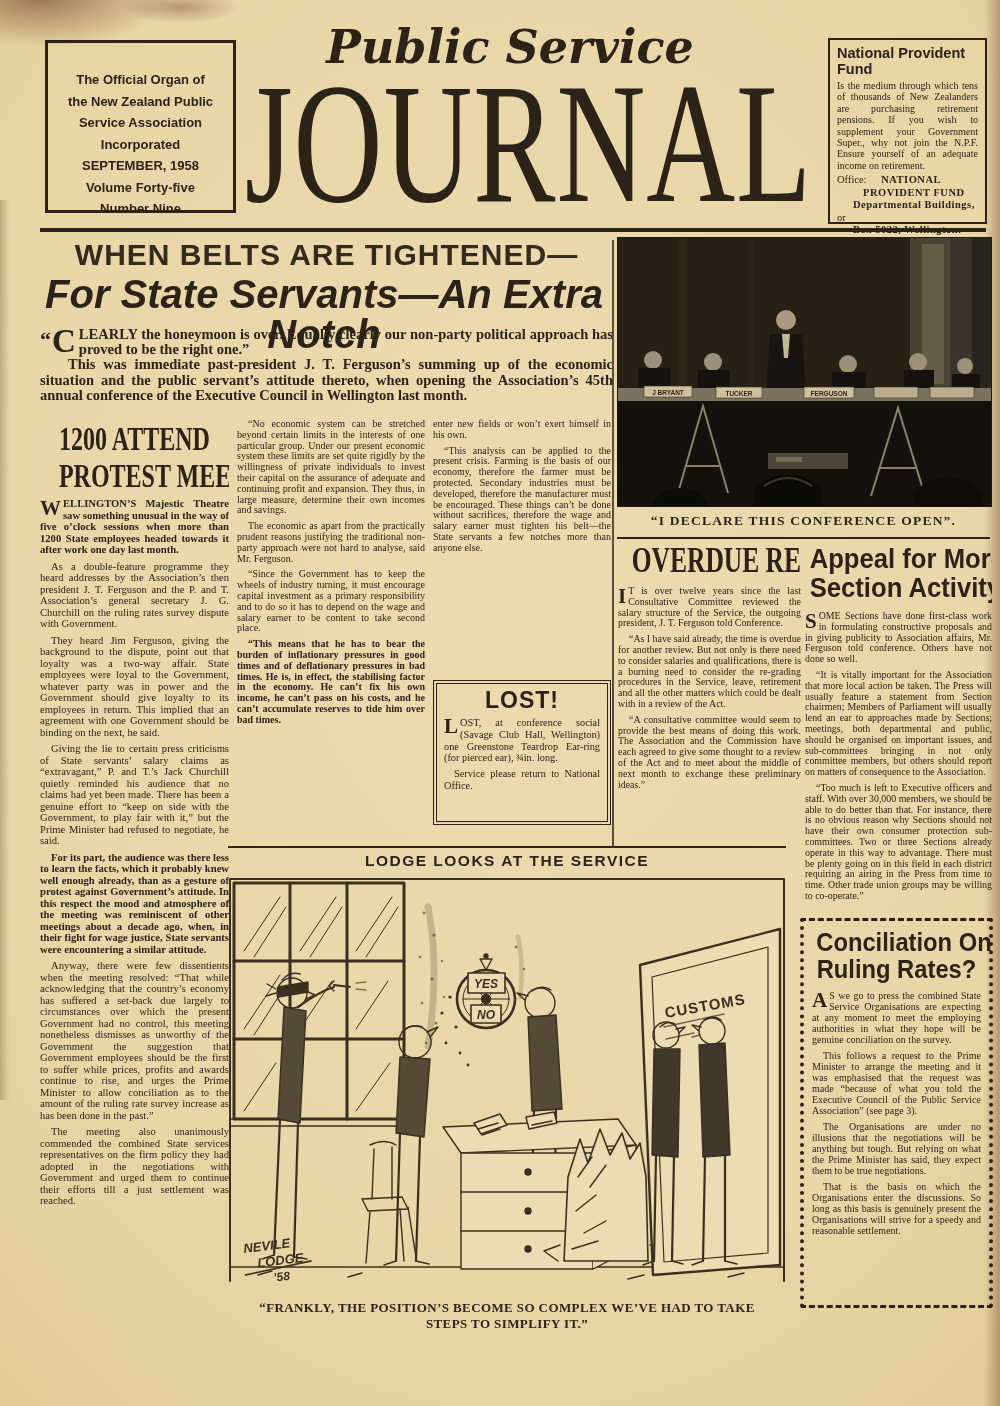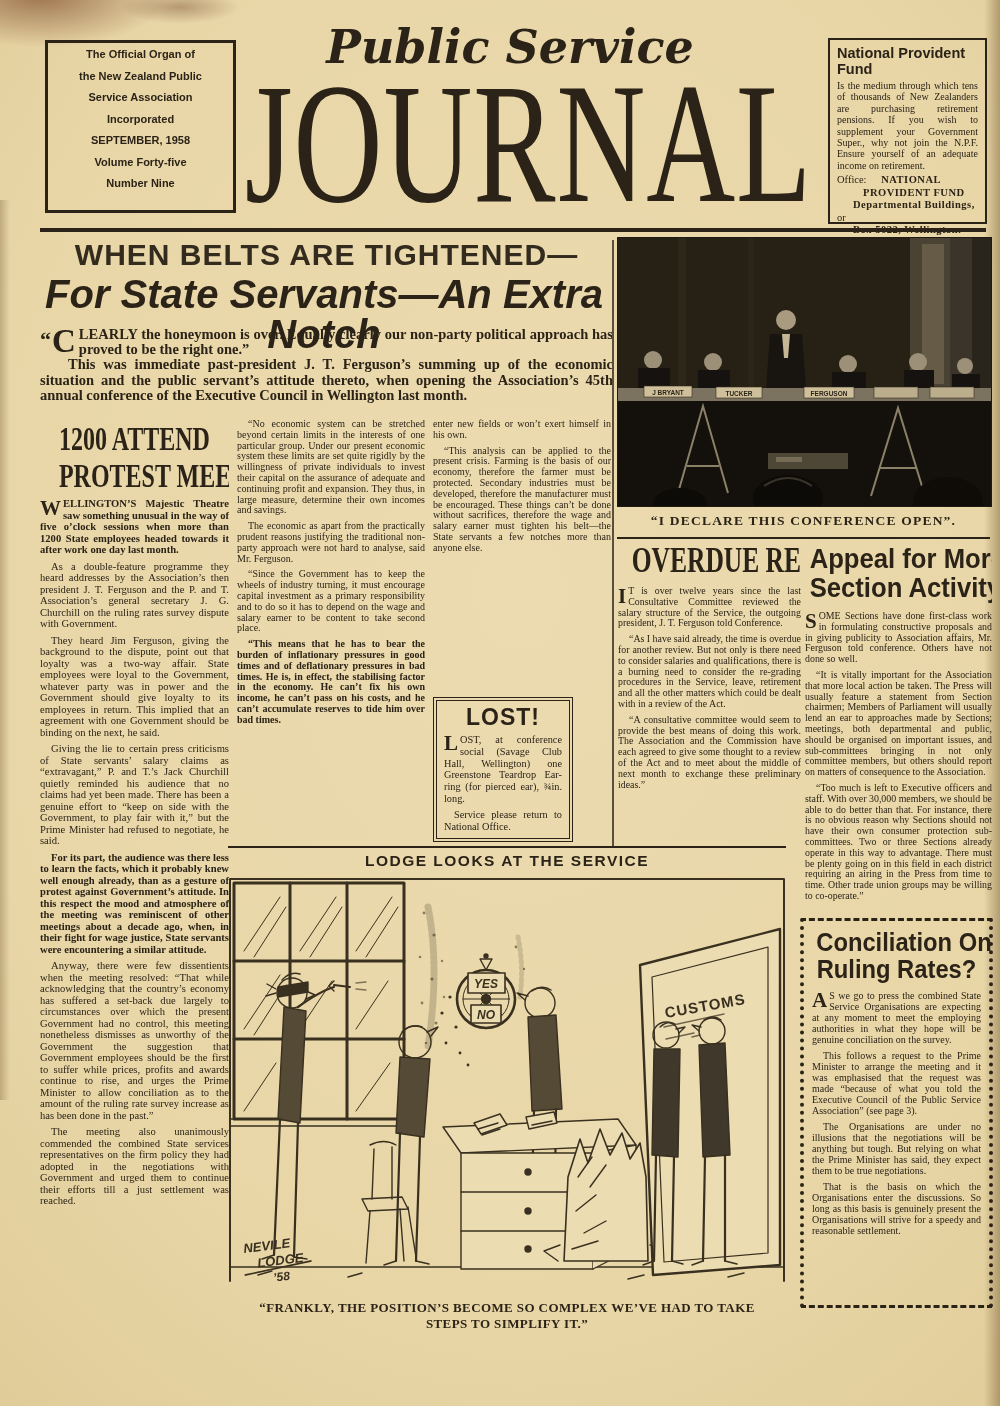--- a/index.html
+++ b/index.html
@@ -9,22 +9,22 @@
     font-family:"Liberation Serif", serif;}
   .stain{position:absolute;pointer-events:none;}
   .stain.tl{left:-20px;top:-18px;width:200px;height:70px;background:radial-gradient(ellipse at 30% 20%, rgba(100,40,12,.55), rgba(100,40,12,0) 65%);}
   .stain.tl2{left:120px;top:-10px;width:120px;height:34px;background:radial-gradient(ellipse, rgba(90,40,15,.35), rgba(90,40,15,0) 70%);}
   .stain.redge{right:0;top:0;width:16px;height:100%;background:linear-gradient(to left, rgba(92,62,25,.38), rgba(92,62,25,0));}
   .stain.ledge{left:0;top:200px;width:10px;height:900px;background:linear-gradient(to right, rgba(92,62,25,.28), rgba(92,62,25,0));}
   .abs{position:absolute;}
 
   
   .info-box{left:45px;top:40px;width:191px;height:173px;border:3px solid #2b2317;box-sizing:border-box;
-    padding-top:1px;text-align:center;font-family:"Liberation Sans",sans-serif;font-weight:700;
-    font-size:11px;line-height:21.5px;}
+    padding-top:26px;text-align:center;font-family:"Liberation Sans",sans-serif;font-weight:700;
+    font-size:13px;line-height:21.5px;}
   .mast-script{left:230px;top:24px;width:560px;text-align:center;
     font-family:"DejaVu Serif",serif;font-style:italic;font-weight:700;font-size:46px;line-height:1;}
   .mast-journal{left:210px;top:58px;width:580px;text-align:center;
     font-family:"Liberation Serif",serif;font-weight:400;font-size:140px;line-height:1;
     letter-spacing:1px;transform:scale(.88,1.22);transform-origin:50% 0;}
   .npf-box{left:828px;top:38px;width:159px;height:186px;border:2.5px solid #2b2317;box-sizing:border-box;
     padding:5px 7px;}
   .npf-title{font-family:"Liberation Sans",sans-serif;font-weight:700;
     font-size:14.5px;line-height:16px;margin-bottom:3px;}
   .npf-body{font-size:10px;line-height:11.4px;text-align:justify;}
@@ -60,21 +60,21 @@
   .bodycol p.lead-p, .bodycol p.cont{text-indent:0;}
   .bodycol p .dc{float:left;font-size:21px;line-height:18px;font-weight:700;padding:1px 2px 0 0;}
   .bp{font-weight:700;}
   .col1{left:40px;top:420px;width:189px;height:976px;font-size:10.6px;line-height:11.5px;overflow:hidden;}
   .col2{left:237px;top:419px;width:188px;height:421px;font-size:10px;line-height:10.8px;overflow:hidden;}
   .col3{left:433px;top:419px;width:178px;height:274px;font-size:10px;line-height:10.8px;overflow:hidden;}
   .protest-title{text-align:center;font-weight:700;font-size:30px;line-height:32px;white-space:nowrap;
     transform:scale(.8,1.15);transform-origin:50% 0;margin-bottom:14px;}
 
   
-  .lost-box{left:433px;top:697px;width:140px;height:145px;border:4px double #2b2317;box-sizing:border-box;
+  .lost-box{left:433px;top:680px;width:178px;height:145px;border:4px double #2b2317;box-sizing:border-box;
     padding:3px 7px;font-size:10.3px;line-height:11.8px;}
   .lost-title{text-align:center;font-family:"Liberation Sans",sans-serif;font-weight:700;
     font-size:23px;line-height:25px;letter-spacing:1px;margin:1px 0 4px;}
   .lost-box p{margin:0 0 4px;text-align:justify;}
   .lost-box .dc{float:left;font-size:21px;line-height:18px;font-weight:700;padding-right:2px;}
 
   
   .overdue{left:618px;top:543px;width:183px;height:297px;font-size:9.9px;line-height:10.8px;overflow:hidden;}
   .overdue-title{text-align:center;font-weight:700;font-size:30px;line-height:30px;white-space:nowrap;
     transform:scale(.85,1.18);transform-origin:50% 0;margin-bottom:13px;}

